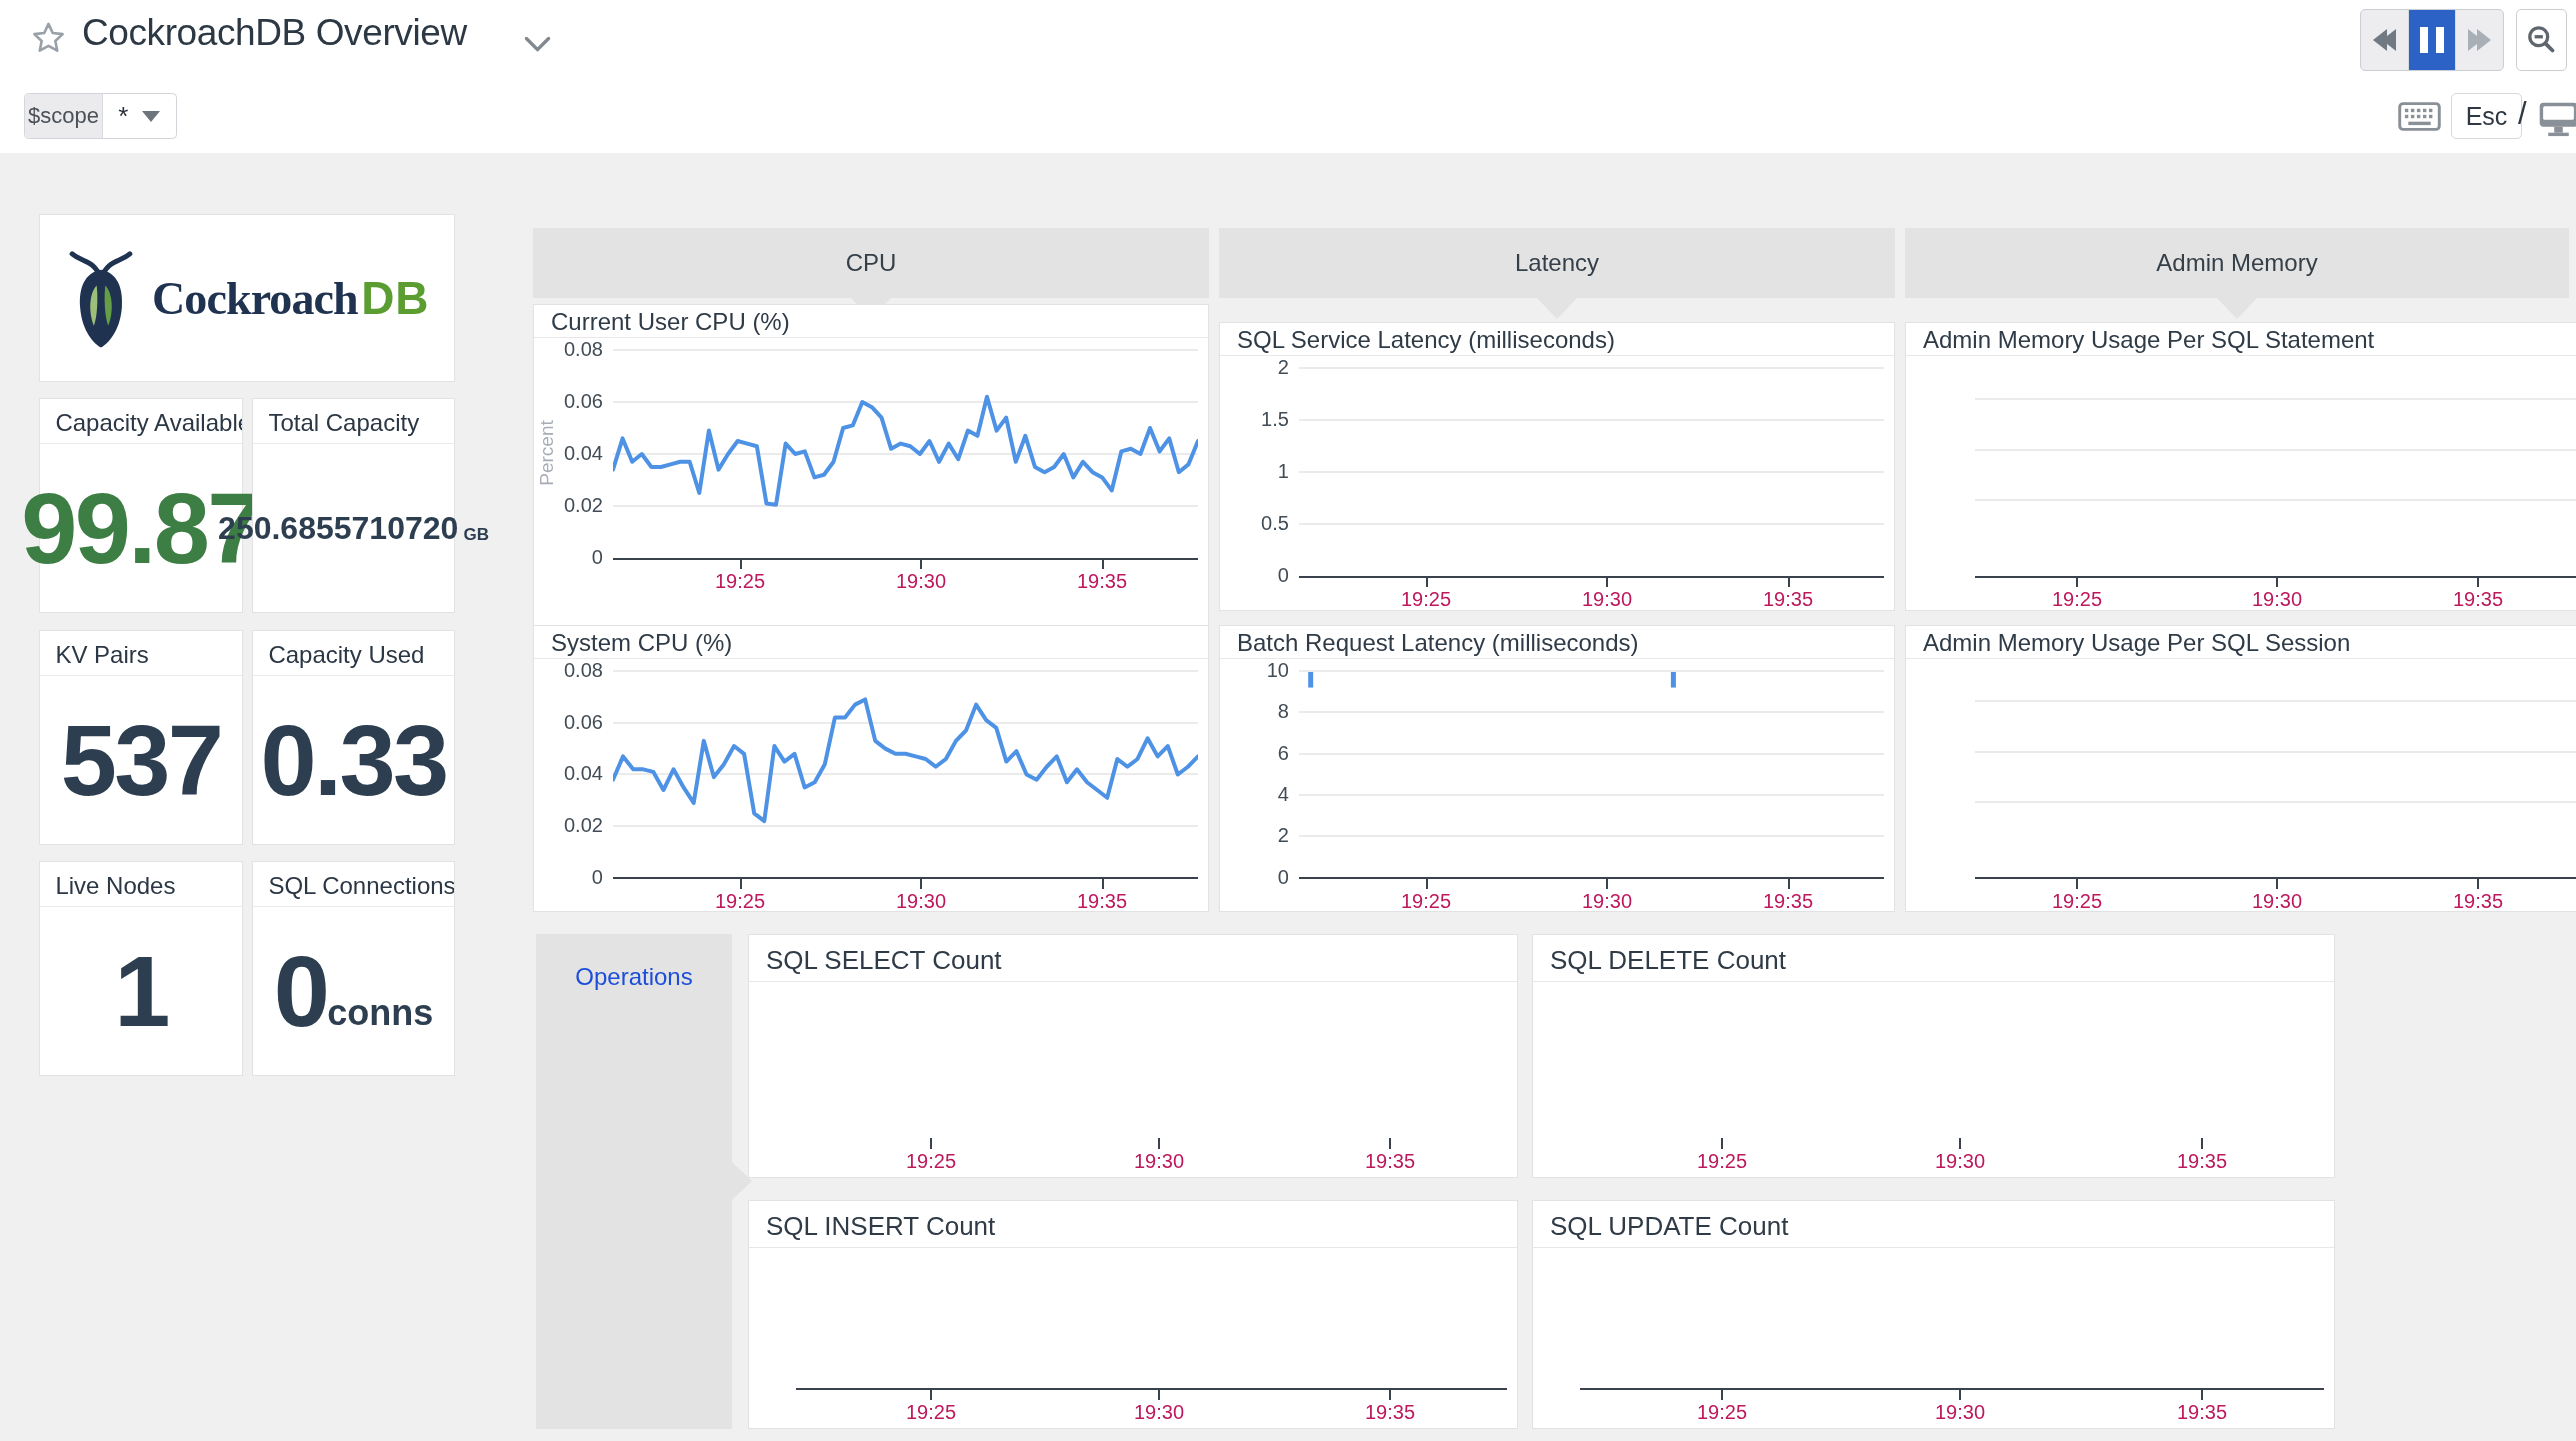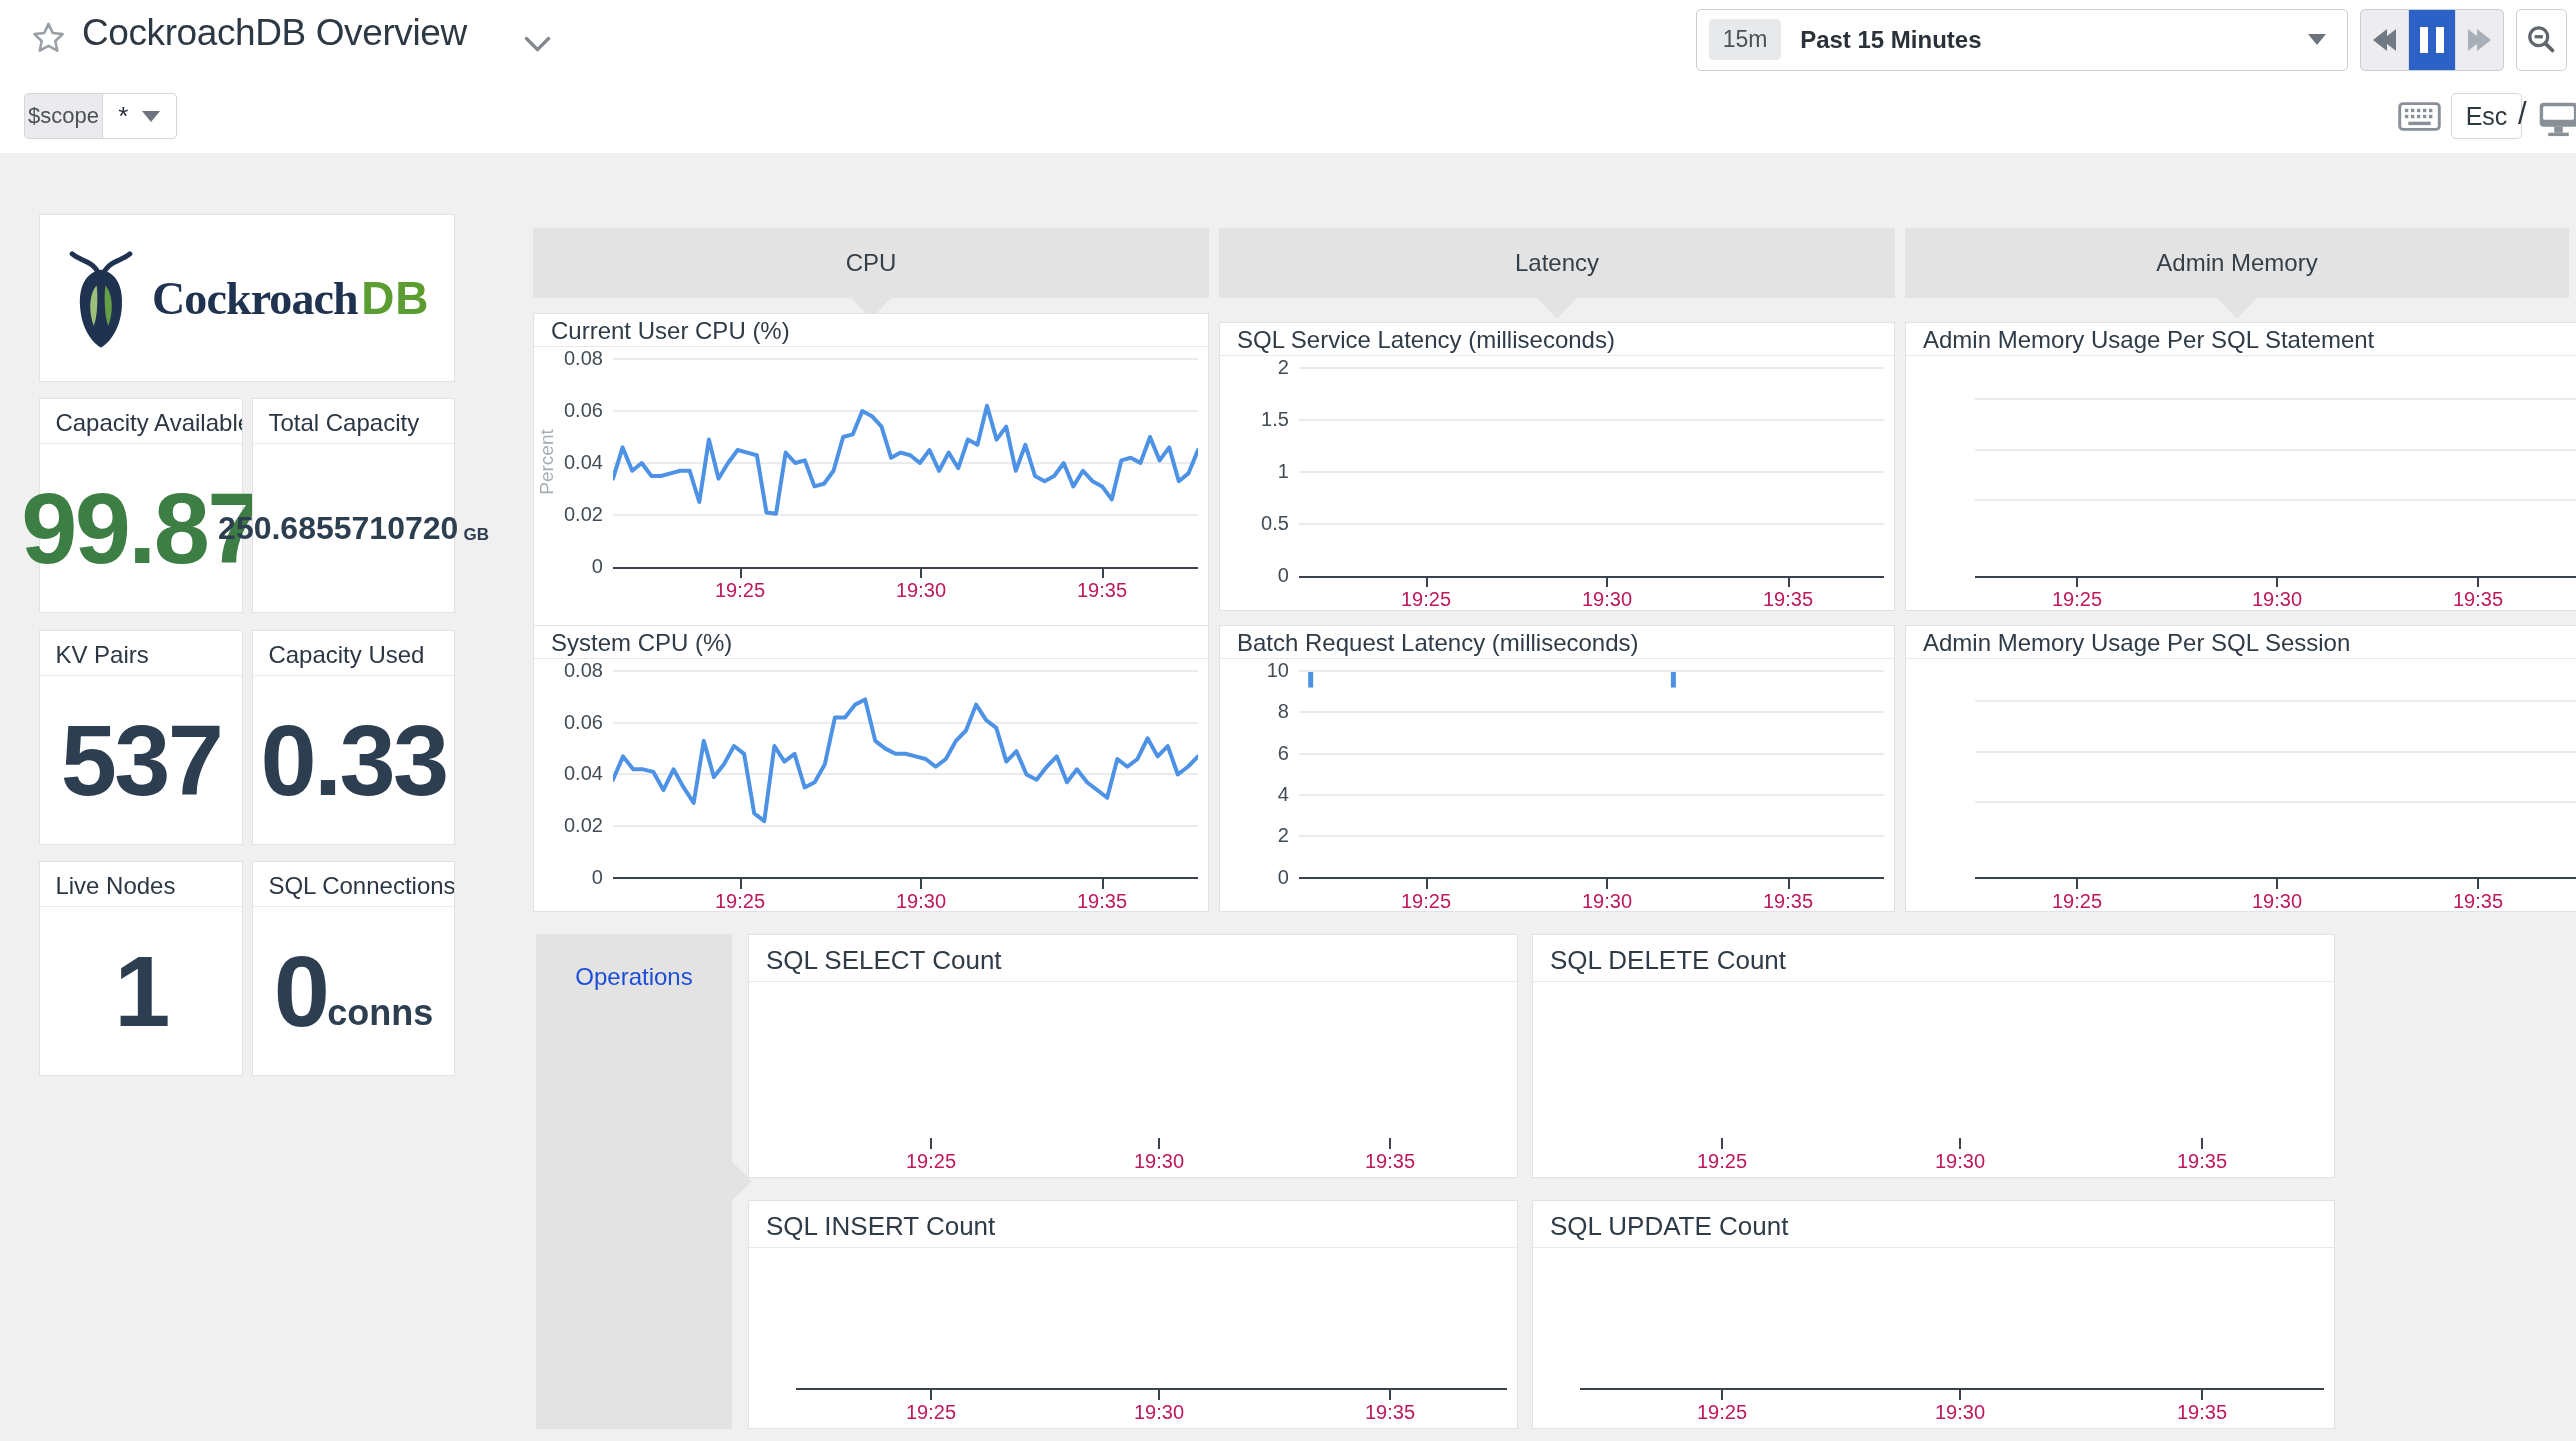--- a/index.html
+++ b/index.html
@@ -120,25 +120,20 @@
         <path d="M12 3 l2.6 5.6 6.1 .7 -4.5 4.2 1.2 6 -5.4 -3 -5.4 3 1.2 -6 -4.5 -4.2 6.1 -.7 z" fill="none" stroke="#99a0a7" stroke-width="1.6" stroke-linejoin="round"></path>
       </svg>
   </div>
   <div id="dash-title">CockroachDB Overview</div>
   <div id="title-caret">
     <svg width="29" height="17" viewBox="0 0 34 20">
         <polyline points="4,3 17,16 30,3" fill="none" stroke="#81888f" stroke-width="4" stroke-linecap="round" stroke-linejoin="round"></polyline>
       </svg>
   </div>
 
-  <div class="picker">
-    <div class="picker-badge">15m</div>
-    <div class="picker-label">Past 15 Minutes</div>
-    <div class="caret-down"></div>
-  </div>
 
   <div id="playback">
     <div class="pb-seg">
       <span class="rw">
           <span class="tri tri-l"></span>
           <span class="tri tri-l" style="margin-left:-5.1px"></span>
         </span>
     </div>
     <div class="pb-seg pb-active">
       <span class="pause-bars">
@@ -269,21 +264,21 @@
   <div class="group-header" style="left:1905px; top:75px; width:664px;">
       <span>Admin Memory</span>
     </div>
   <div class="group-tail-down" style="left:2217px; top:145px;"></div>
 
   <div id="ops-box" style="left:536px; top:781px; width:196px; height:495px;">
     <div id="ops-label">Operations</div>
   </div>
   <div class="group-tail-right" style="left:731px; top:1008px;"></div>
 
-  <div class="card" style="left:533px; top:160px; width:676px; height:334px;">
+  <div class="card" style="left:533px; top:151px; width:676px; height:334px;">
     <div class="chart-title ct-sm">Current User CPU (%)</div>
     <div class="plot plot-top-sm">
         <div class="gridline" style="left: 79px; top: 11px; width: 585px;"></div>
         <div class="ytick-label" style="left: 6.9px; top: 0px;">0.08</div>
         <div class="gridline" style="left: 79px; top: 63px; width: 585px;"></div>
         <div class="ytick-label" style="left: 6.9px; top: 52px;">0.06</div>
         <div class="gridline" style="left: 79px; top: 115px; width: 585px;"></div>
         <div class="ytick-label" style="left: 6.9px; top: 104px;">0.04</div>
         <div class="gridline" style="left: 79px; top: 167px; width: 585px;"></div>
         <div class="ytick-label" style="left: 6.9px; top: 156px;">0.02</div>

